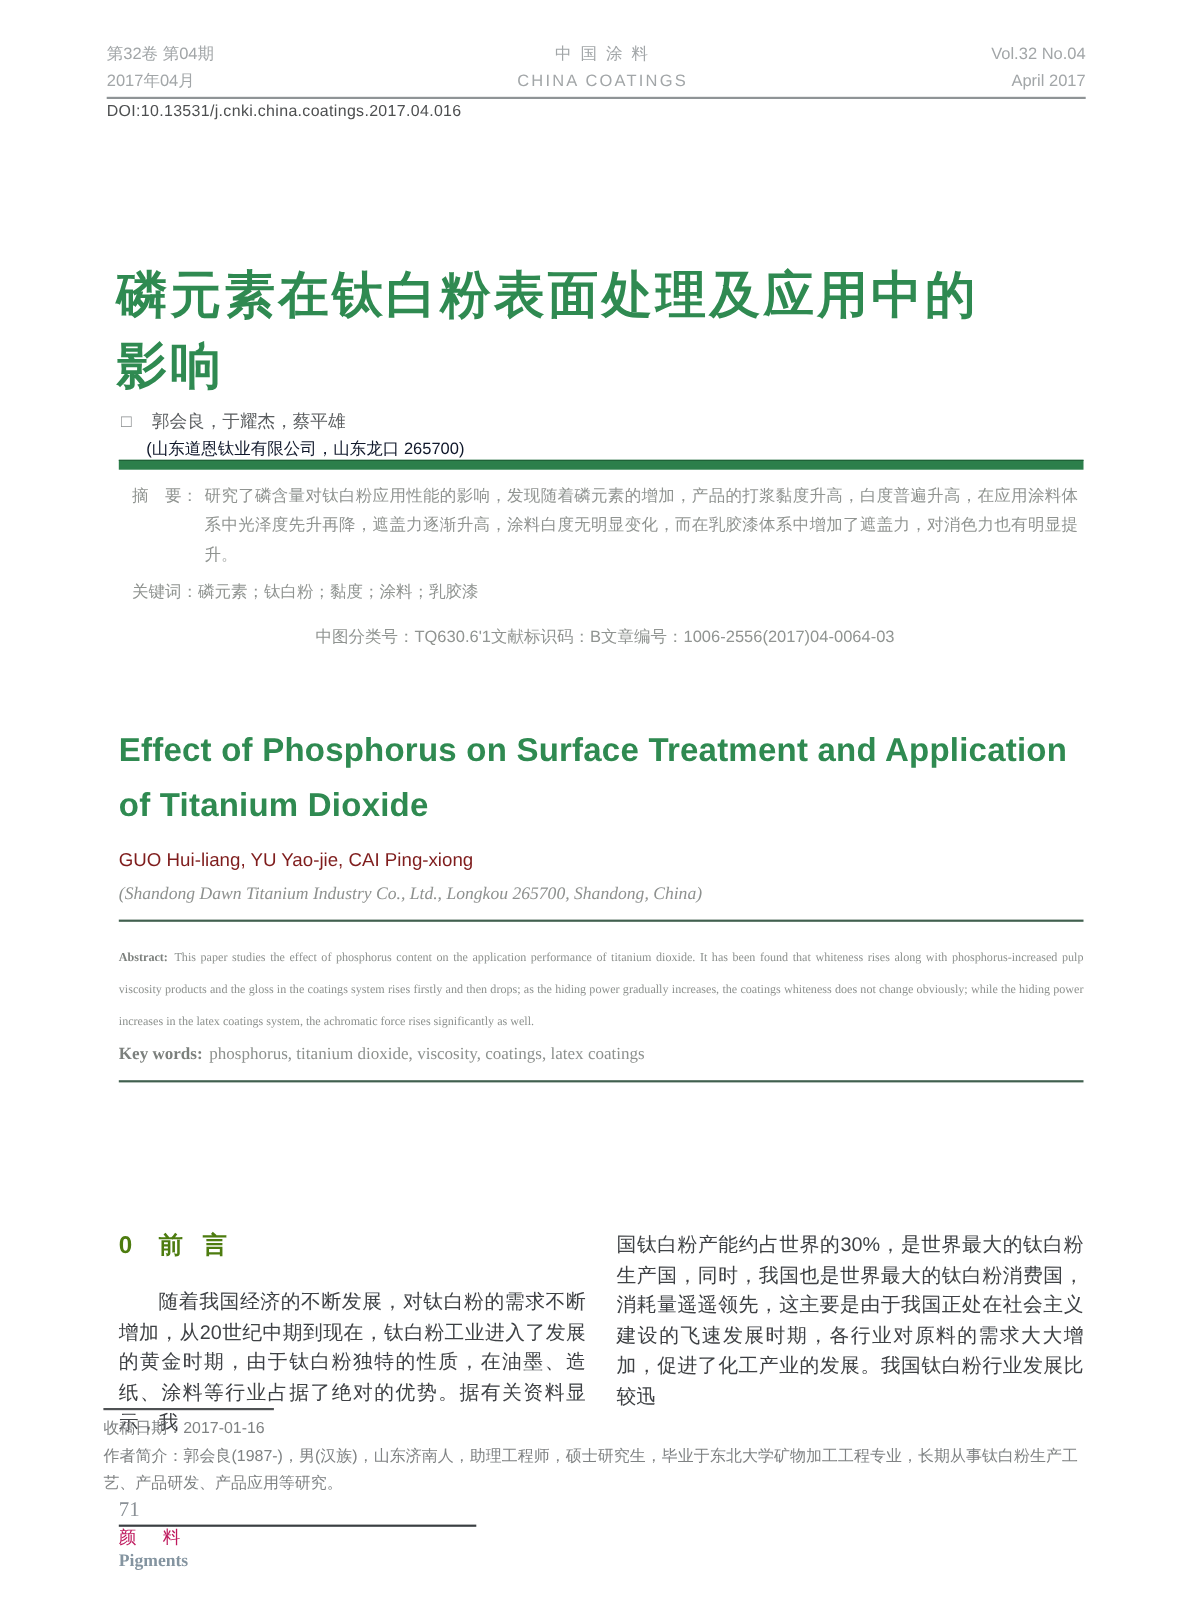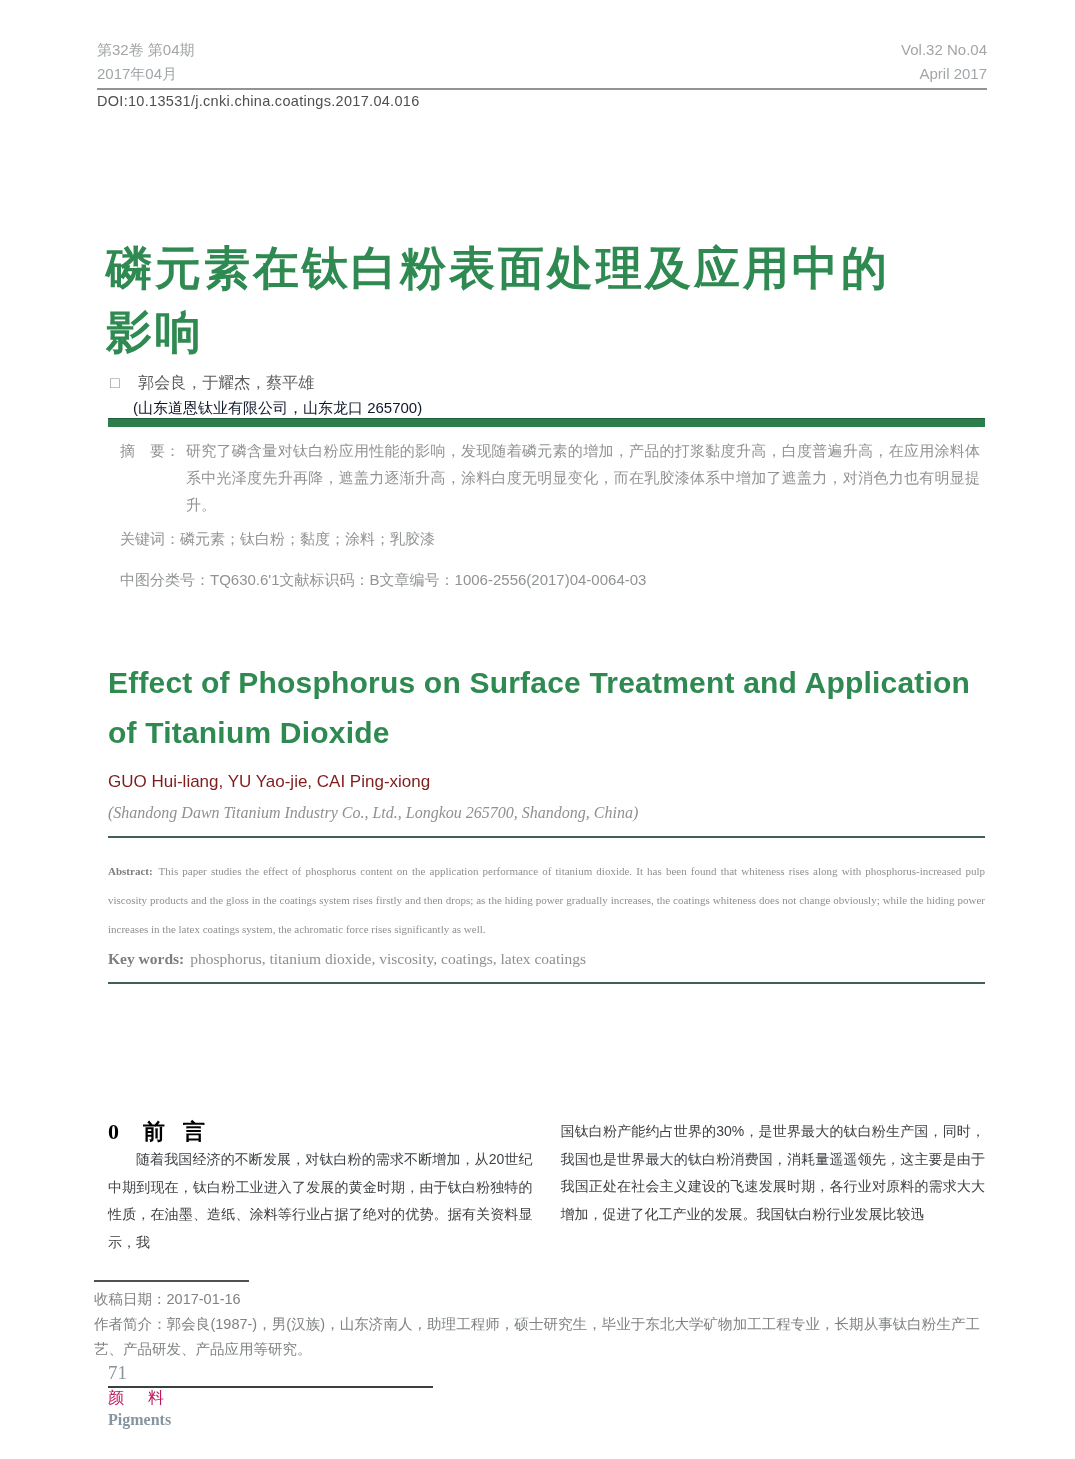--- a/index.html
+++ b/index.html
@@ -84,21 +84,21 @@
     color: #909491;
     font-size: 15px;
     line-height: 27px;
   }
   .hang { position: relative; padding-left: 66px; text-align: justify; }
   .hang-label { position: absolute; left: 0; top: 0; }
   .kw-line { margin-top: 7px; }
   .clc-row {
     margin-top: 14px;
     display: flex;
-    justify-content: flex-start;
+    justify-content: center;
   }
 
   
   .en-block {
     position: absolute;
     top: 658px; left: 108px; right: 90px;
   }
   .en-title {
     color: #2f8a51;
     font-size: 30px;
@@ -143,32 +143,31 @@
 
   
   .body-cols {
     position: absolute;
     top: 1118px; left: 108px; right: 90px;
     display: flex;
     gap: 28px;
   }
   .col { flex: 1; }
   .section-heading {
-    color: #000000;
+    color: #4d7c0f;
     font-size: 22px;
     font-weight: bold;
     letter-spacing: 2px;
     line-height: 28px;
-    margin-bottom: 0;
-    font-family: Liberation Serif, serif;
+    margin-bottom: 24px;
   }
   .section-heading .st { margin-left: 22px; letter-spacing: 18px; }
   .body-p {
     color: #3e4144;
-    font-size: 14px;
+    font-size: 18px;
     line-height: 27.5px;
     text-align: justify;
   }
   .body-p.indent { text-indent: 2em; }
 
   
   .footnote {
     position: absolute;
     top: 1280px; left: 94px; right: 95px;
   }
@@ -209,20 +208,24 @@
 </style>
 </head>
 <body>
 
 <div class="page">
 
   <div class="jheader">
     <div class="jh-col left">
       <div>第32卷 第04期</div>
       <div>2017年04月</div>
+    </div>
+    <div class="jh-col center">
+      <div>中 国 涂 料</div>
+      <div>CHINA COATINGS</div>
     </div>
     <div class="jh-col right">
       <div>Vol.32 No.04</div>
       <div>April 2017</div>
     </div>
   </div>
   <div class="jh-rule"></div>
   <div class="doi">DOI:10.13531/j.cnki.china.coatings.2017.04.016</div>
 
   <h1 class="cn-title"><span>磷元素在钛白粉表面处理及应用中的</span><br><span>影响</span></h1>

